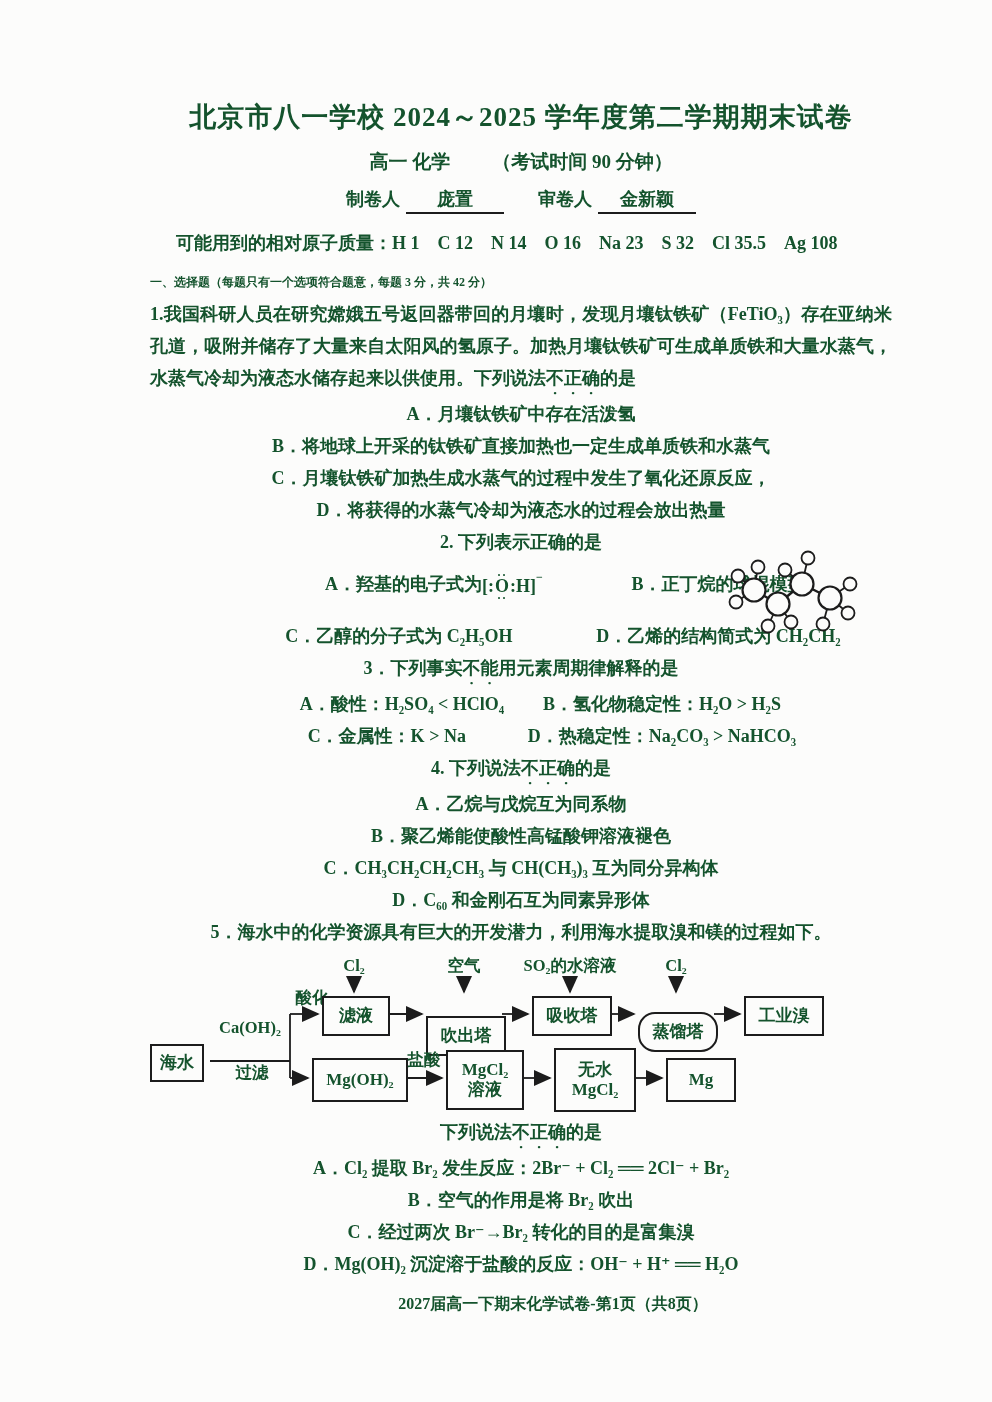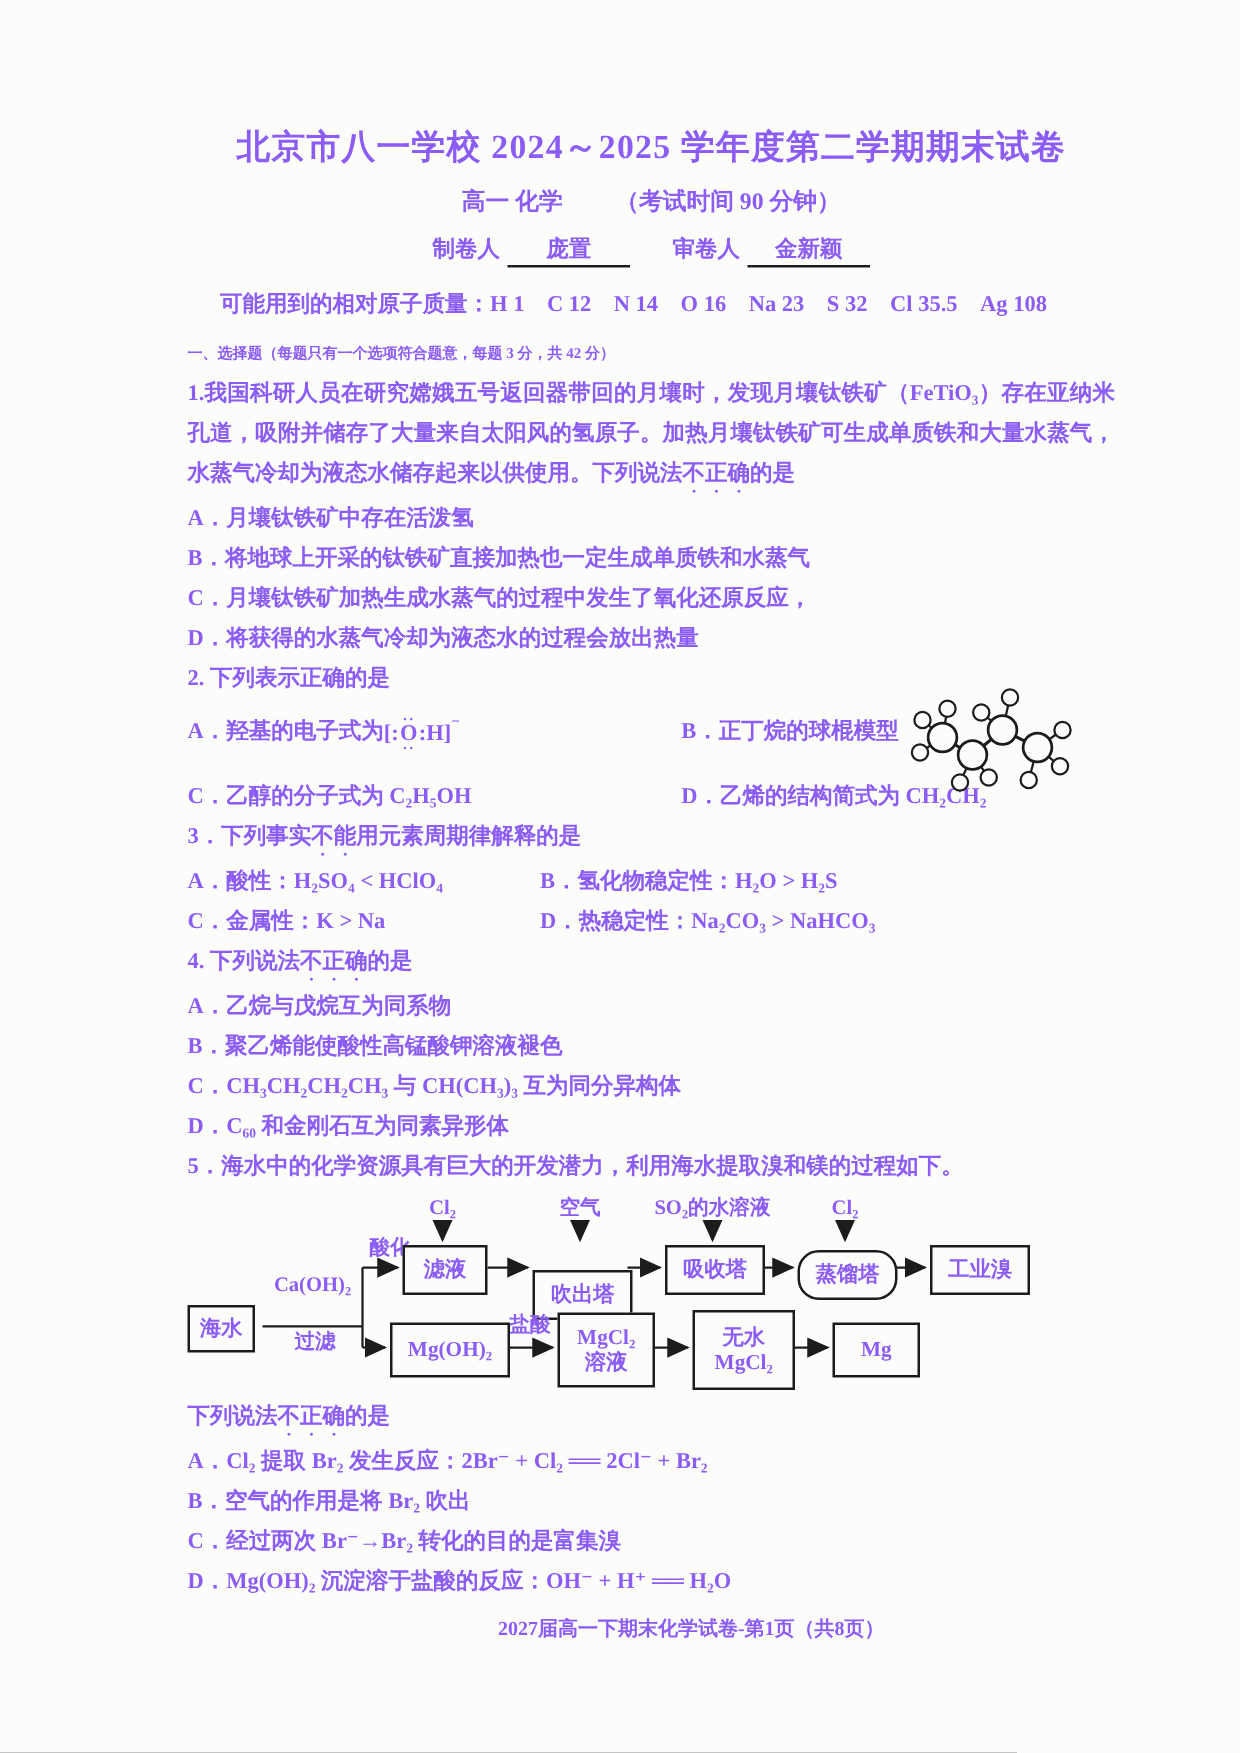--- a/index.html
+++ b/index.html
@@ -1,31 +1,31 @@
 <!DOCTYPE html>
 <html><head>
 <meta charset="utf-8">
 <style>
   html,body{margin:0;padding:0;background:#9a9a9a;}
   .page{
     width:992px;height:1402px;background:#fcfcfb;box-sizing:border-box;
-    padding:100px 100px 0 150px;color:#8b5cf6;
+    padding:100px 100px 0 150px;color:#14532d;
     font-family:"Liberation Serif","DejaVu Serif",serif;
     font-size:18px;font-weight:600;position:relative;overflow:hidden;
   }
   .title{font-size:27px;font-weight:700;text-align:center;letter-spacing:1px;line-height:34px;}
   .subtitle{font-size:19px;font-weight:700;text-align:center;margin-top:15px;line-height:26px;}
   .subtitle .gap{display:inline-block;width:42px;}
   .makers{font-size:18px;font-weight:700;text-align:center;margin-top:11px;line-height:26px;}
   .uline{display:inline-block;min-width:78px;border-bottom:2px solid #1c1c1c;margin-left:6px;padding:0 10px;text-align:center;}
   .makers .blockgap{display:inline-block;width:34px;}
   .atomic{margin-top:13px;line-height:32px;text-indent:26px;}
   .section{font-weight:700;font-size:12px;margin-top:7px;line-height:32px;}
   .para{line-height:32px;text-align:justify;}
-  .line{line-height:32px;white-space:nowrap;}
+  .line{line-height:32px;white-space:nowrap;text-align:center;}
   .emph{
     -webkit-text-emphasis:filled dot;-webkit-text-emphasis-position:under right;
     text-emphasis:filled dot;text-emphasis-position:under right;
   }
   .c1{display:inline-block;width:282px;}
   .c1w{display:inline-block;width:395px;vertical-align:top;}
   .q2row{position:relative;margin-top:10px;margin-bottom:18px;}
   .model{position:absolute;left:578px;top:-28px;}
   
   .ef{display:inline-flex;align-items:center;vertical-align:-2px;}
@@ -173,21 +173,21 @@
     <div class="dlabel" style="left:504px;top:0;width:44px;">Cl₂</div>
 
     <div class="dbox" style="left:0;top:88px;width:50px;height:34px;">海水</div>
     <div class="dlabel" style="left:60px;top:62px;width:80px;">Ca(OH)₂</div>
     <div class="dlabel" style="left:74px;top:107px;width:56px;">过滤</div>
     <div class="dlabel" style="left:138px;top:32px;width:48px;">酸化</div>
 
     <div class="dbox" style="left:172px;top:40px;width:64px;height:36px;">滤液</div>
     <div class="dbox" style="left:276px;top:40px;width:76px;height:36px;margin-top:20px;">吹出塔</div>
     <div class="dbox" style="left:382px;top:40px;width:76px;height:36px;">吸收塔</div>
-    <div class="dbox" style="left:488px;top:44px;width:76px;height:36px;border-radius:17px;">蒸馏塔</div>
+    <div class="dbox" style="left:488px;top:56px;width:76px;height:36px;border-radius:17px;">蒸馏塔</div>
     <div class="dbox" style="left:594px;top:40px;width:76px;height:36px;">工业溴</div>
 
     <div class="dbox" style="left:162px;top:102px;width:92px;height:40px;">Mg(OH)₂</div>
     <div class="dlabel" style="left:252px;top:94px;width:44px;">盐酸</div>
     <div class="dbox" style="left:296px;top:94px;width:74px;height:56px;">MgCl₂
 溶液</div>
     <div class="dbox" style="left:404px;top:92px;width:78px;height:60px;">无水
 MgCl₂</div>
     <div class="dbox" style="left:516px;top:102px;width:66px;height:40px;">Mg</div>
   </div>

